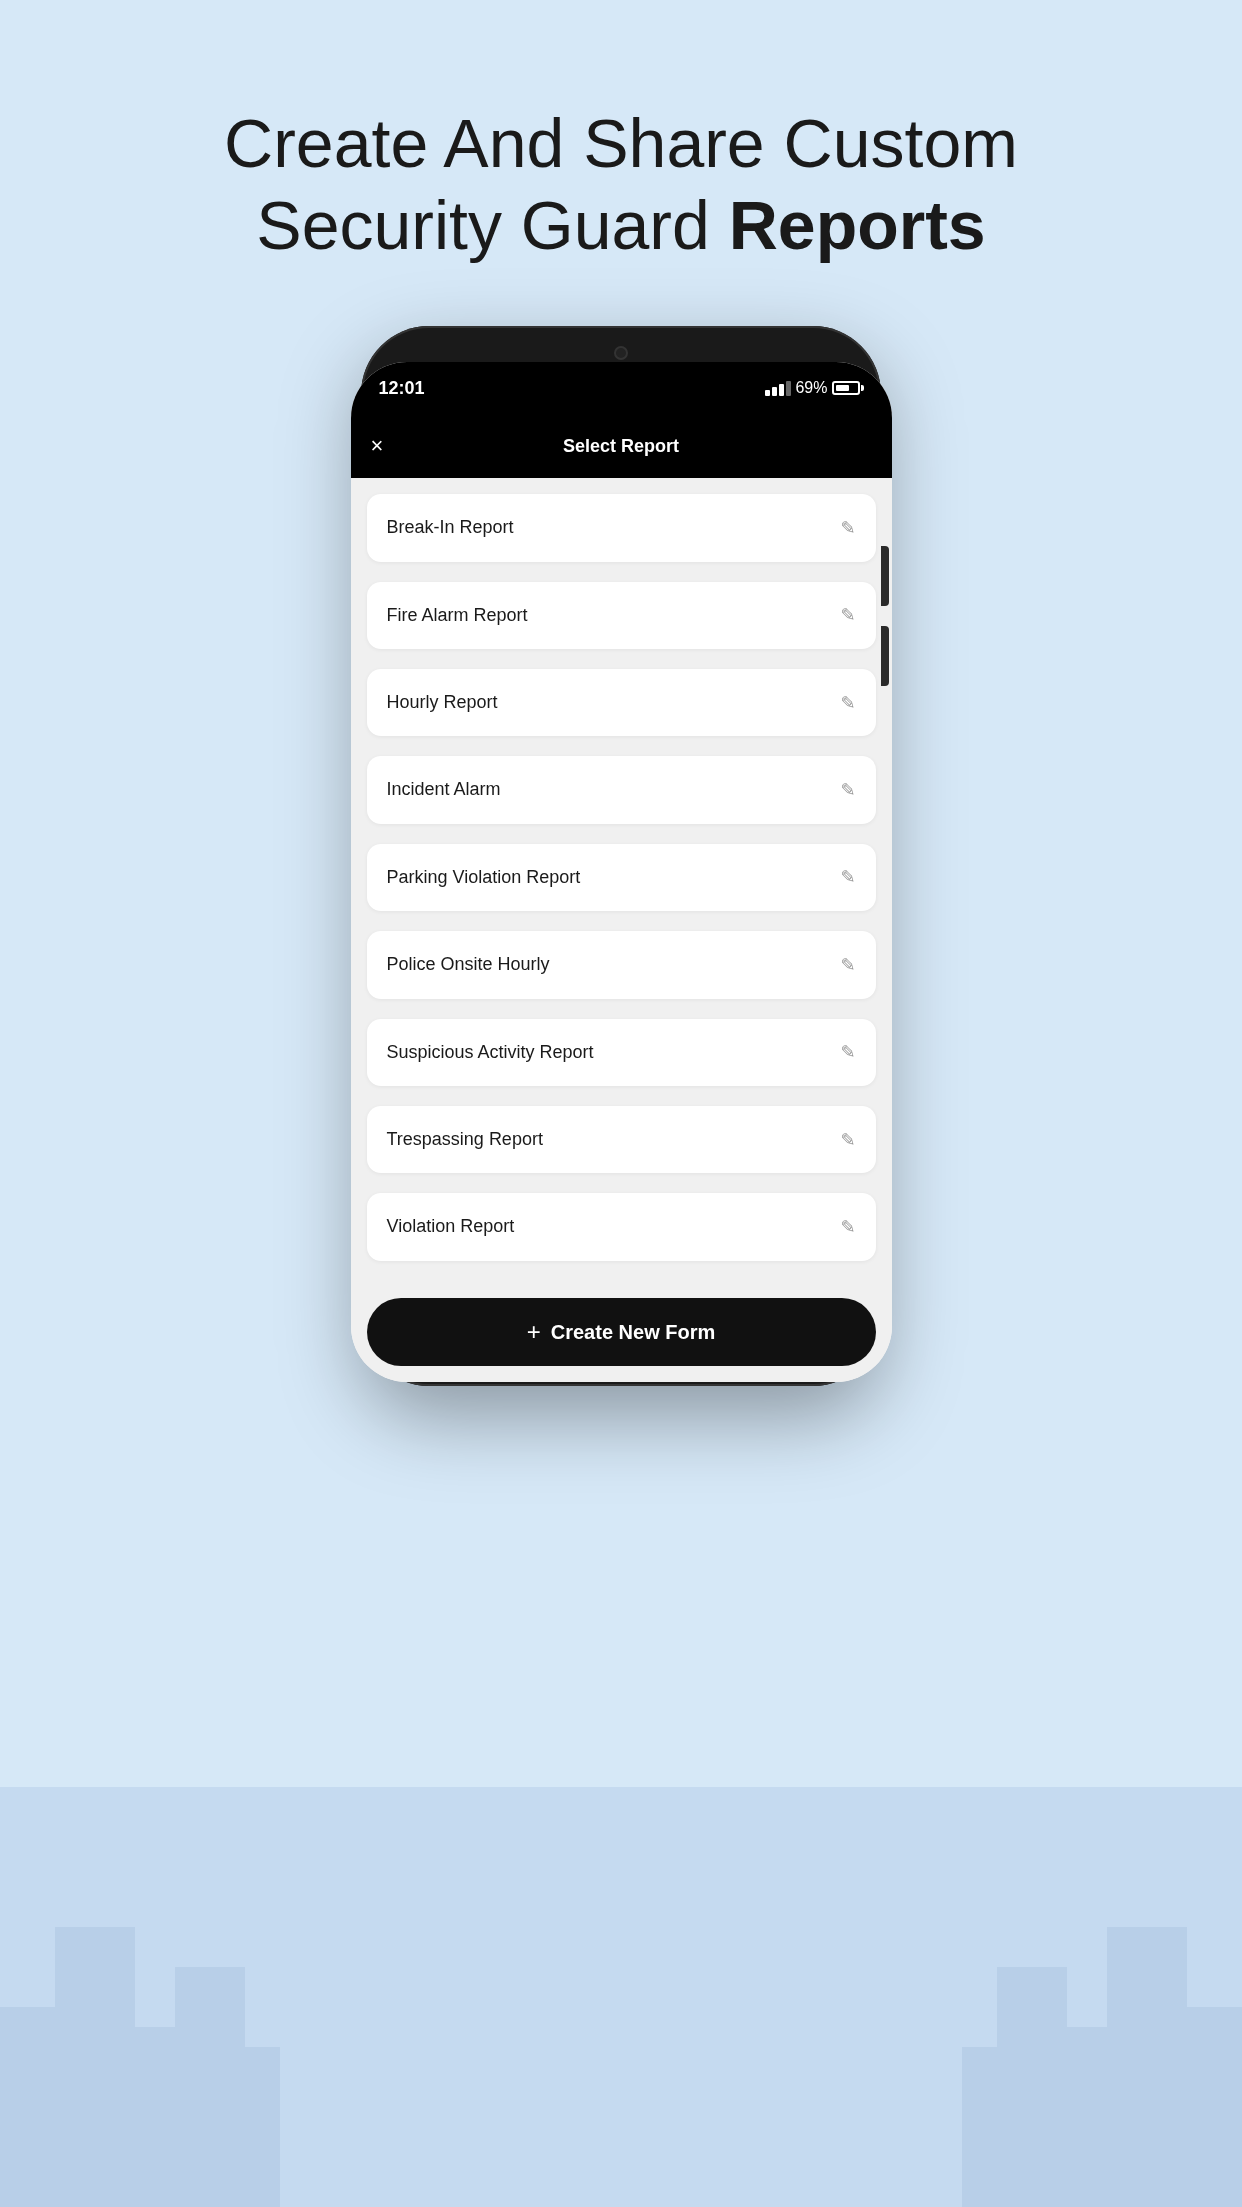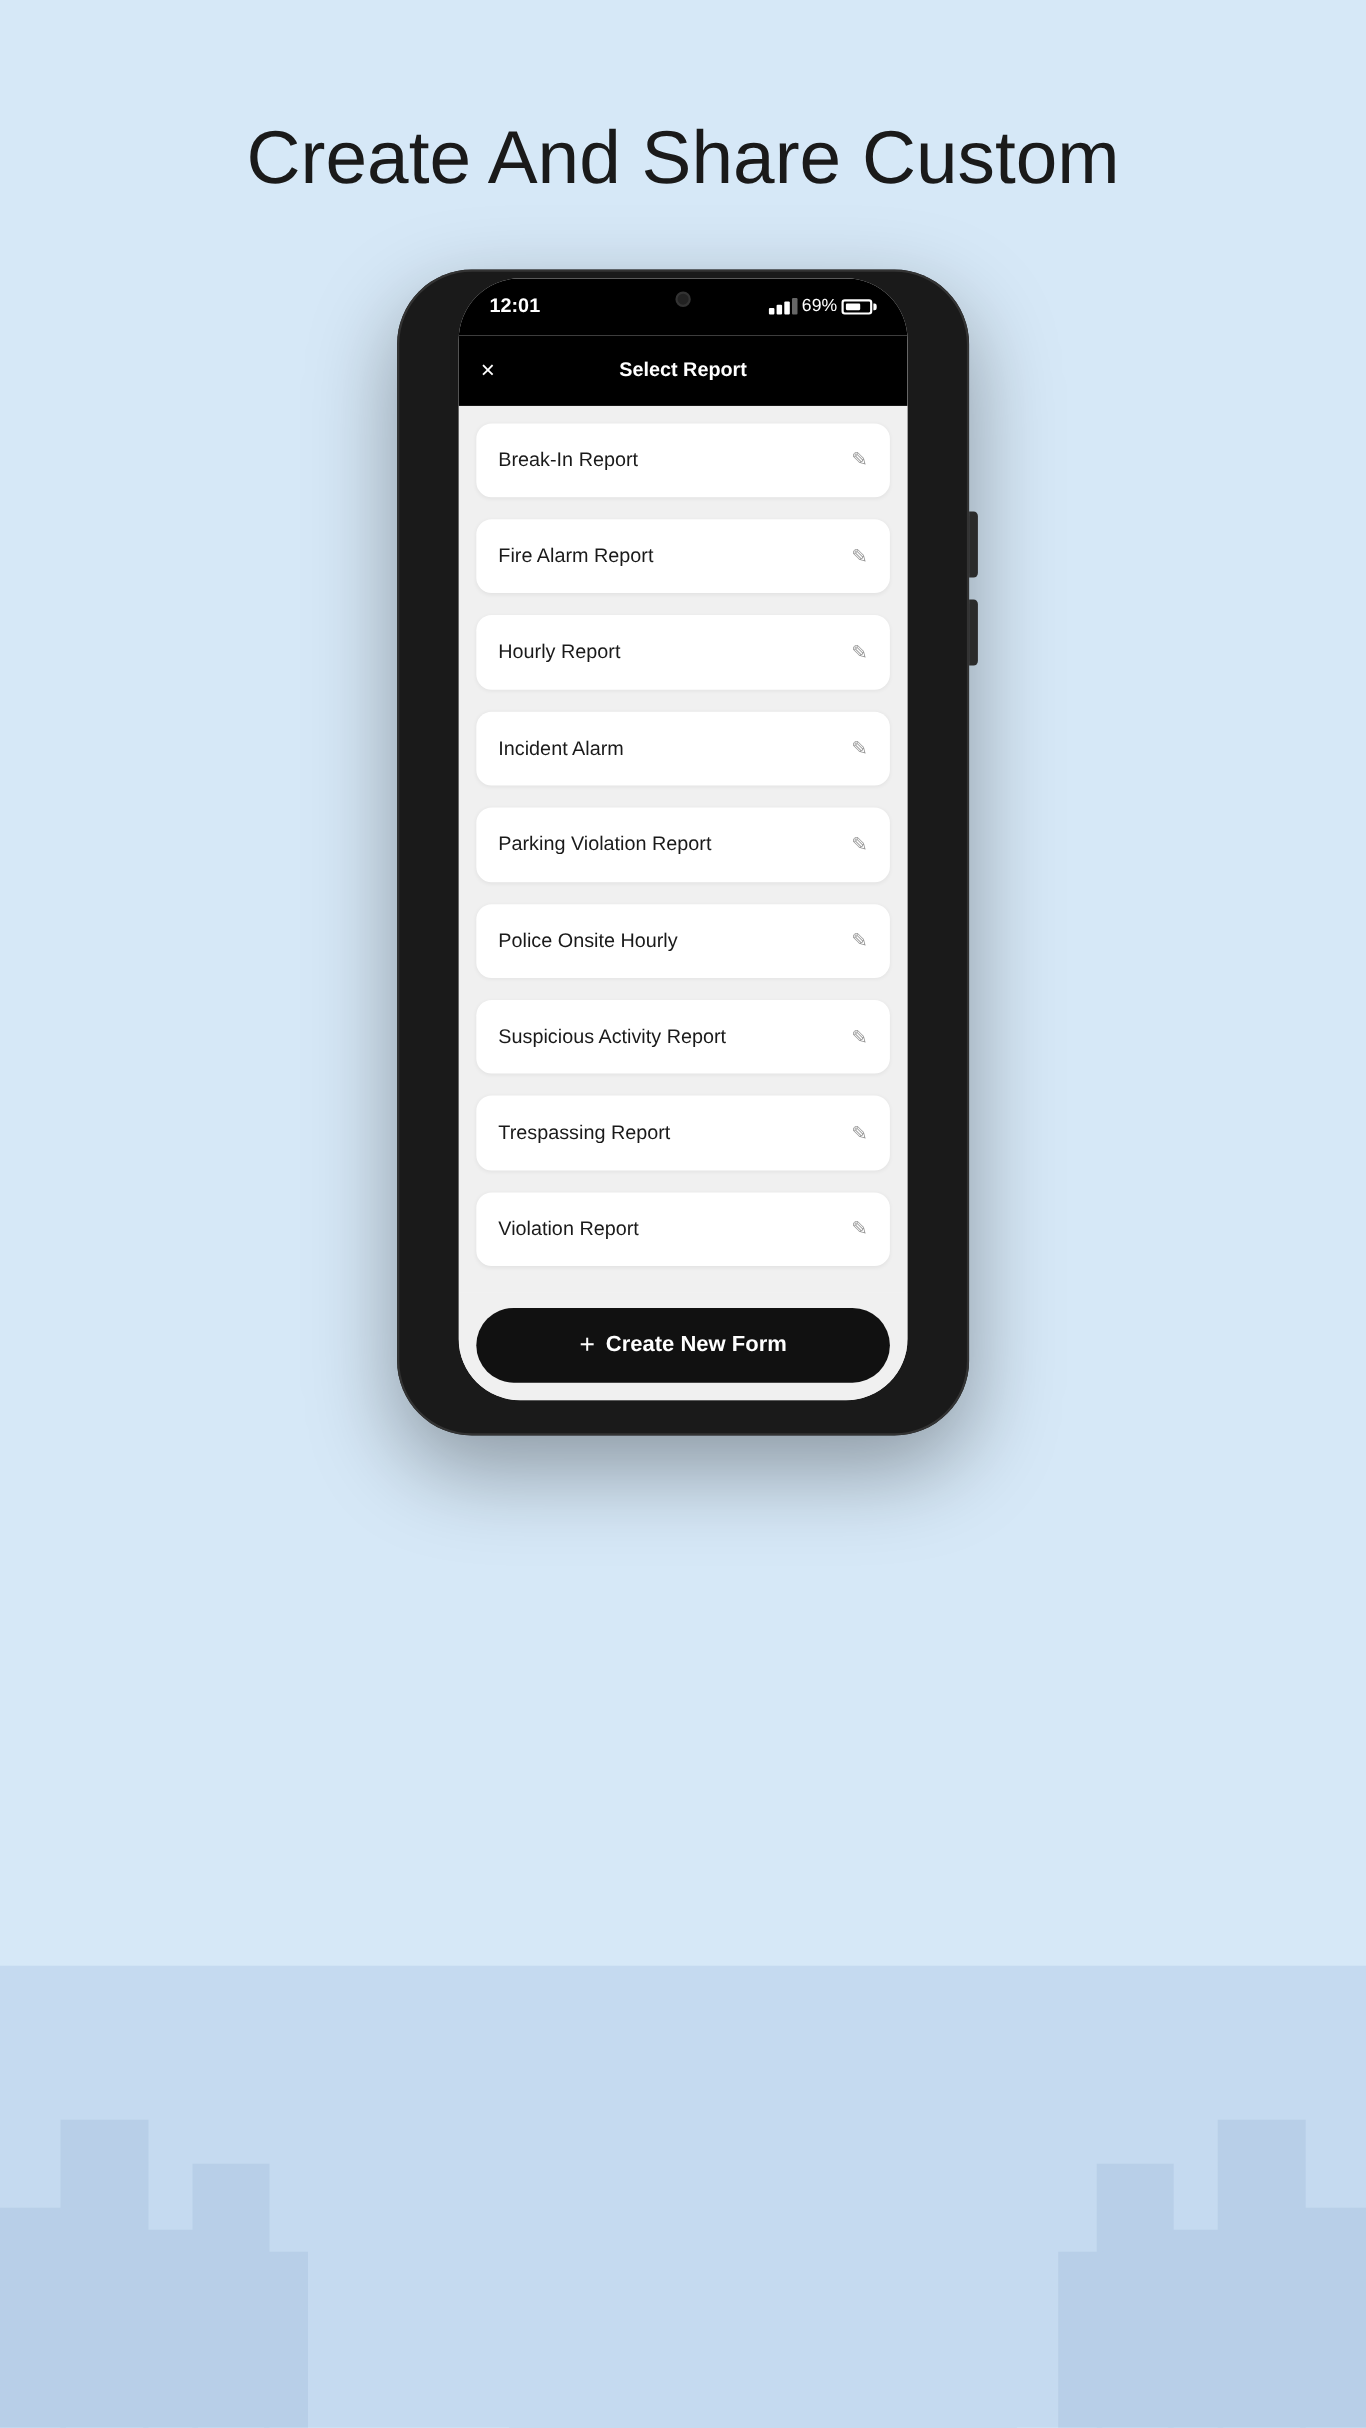--- a/index.html
+++ b/index.html
@@ -107,25 +107,25 @@
       position: absolute;
       right: -8px;
       top: 300px;
       width: 8px;
       height: 60px;
       background: #2a2a2a;
       border-radius: 0 4px 4px 0;
     }
 
     .phone-screen {
-      width: 408px;
+      width: 541px;
       height: 1020px;
       background: #f5f5f5;
       border-radius: 56px;
-      margin-top: 8px;
+      margin-top: 36px;
       overflow: hidden;
       display: flex;
       flex-direction: column;
     }
 
     
     .status-bar {
       background: #000;
       height: 52px;
       display: flex;
@@ -319,20 +319,23 @@
     <div class="building b7"></div>
     <div class="building b8"></div>
     <div class="building b9"></div>
     <div class="building b10"></div>
   </div>
 </div>
 
 <div class="heading-section">
   <h1>
     <span>Create And Share Custom</span><br>
+    <span>
+      <span>Security Guard </span><strong>Reports</strong>
+    </span>
   </h1>
 </div>
 
 <div class="phone-wrapper">
   <div class="phone-outer">
     <div class="side-btn-right"></div>
     <div class="side-btn-right-2"></div>
 
     <div class="phone-screen">
 

